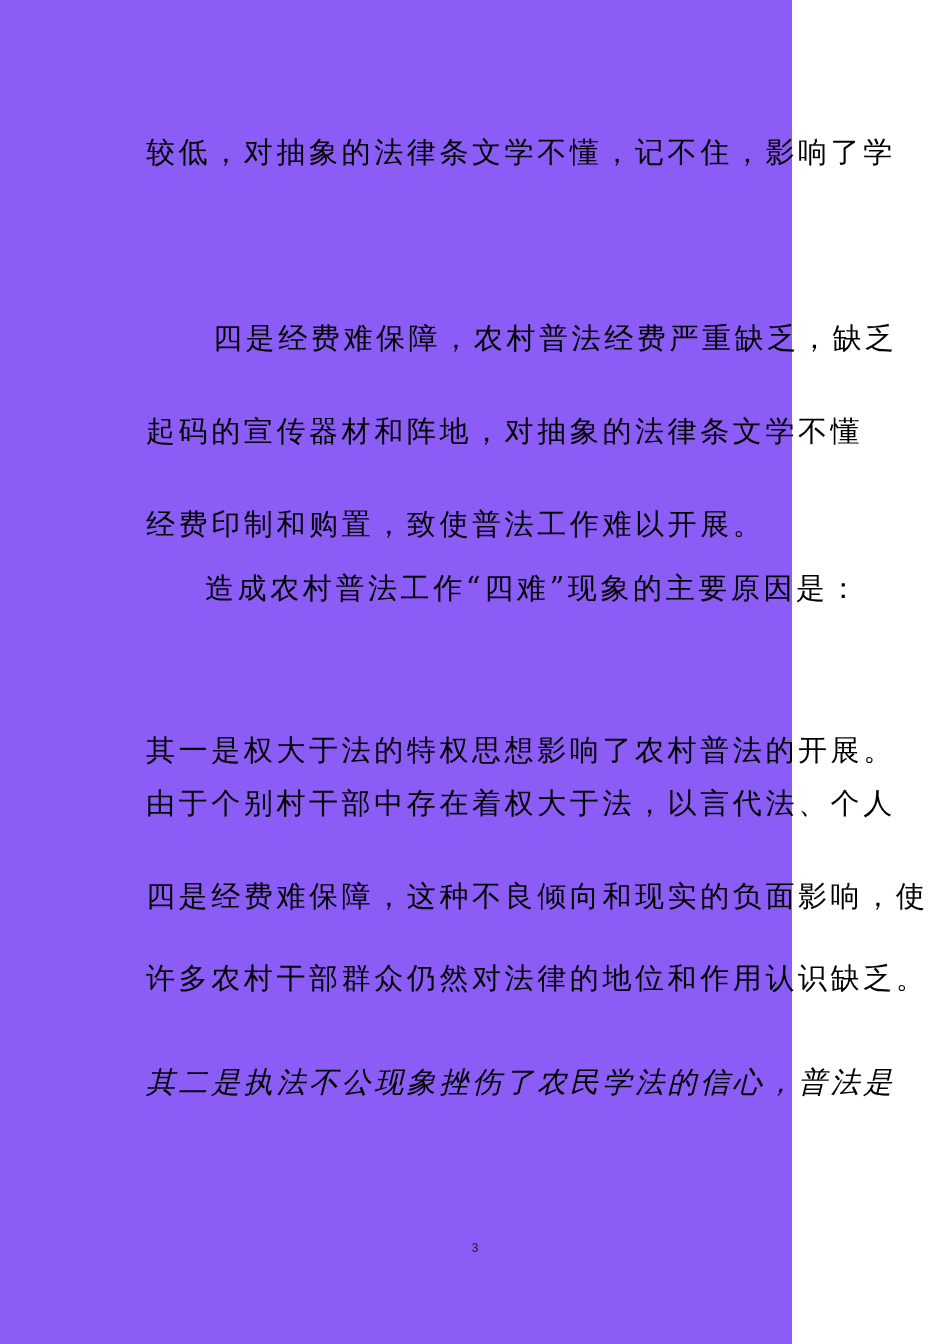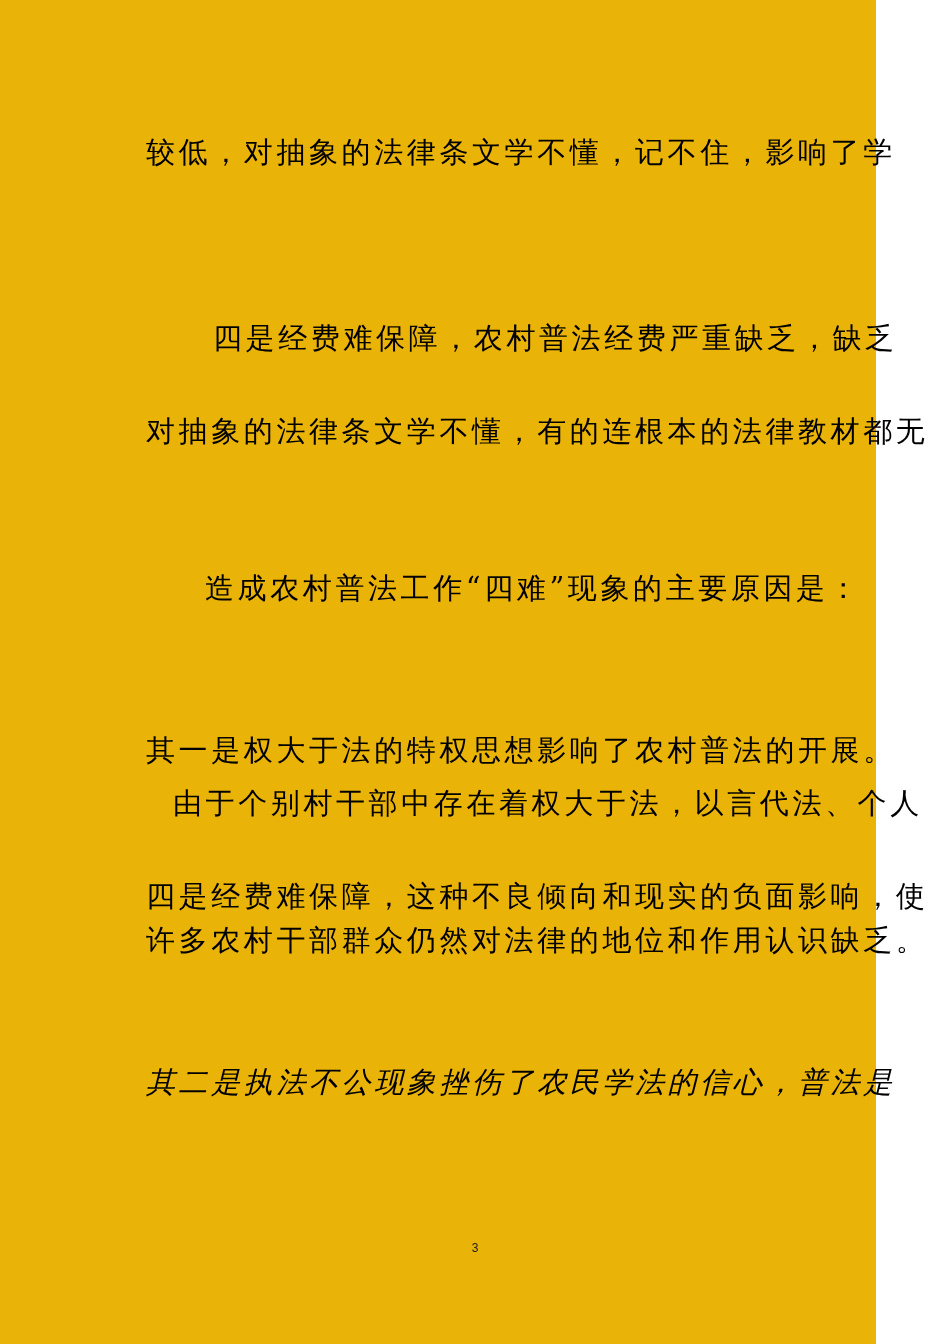--- a/index.html
+++ b/index.html
@@ -12,23 +12,23 @@
       height: 1344px;
       position: relative;
       overflow: hidden;
       font-family: "DejaVu Serif", "Liberation Serif", serif;
       color: #000000;
     }
     .page {
       position: absolute;
       left: 0;
       top: 0;
-      width: 876px;
+      width: 792px;
       height: 1344px;
-      background: #eab308;
+      background: #8b5cf6;
     }
     .line {
       position: absolute;
       left: 146px;
       width: 700px;
       font-size: 29px;
       line-height: 32px;
       letter-spacing: 3.6px;
       white-space: nowrap;
     }
@@ -46,22 +46,23 @@
       line-height: 14px;
       color: #222222;
     }
   </style>
 </head>
 <body>
 
 <div class="page">
   <div class="line" style="top:136px;">较低，对抽象的法律条文学不懂，记不住，影响了学</div>
   <div class="line indent" style="top:322px;margin-left:8px;">四是经费难保障，农村普法经费严重缺乏，缺乏</div>
-  <div class="line" style="top:415px;">对抽象的法律条文学不懂，有的连根本的法律教材都无</div>
+  <div class="line" style="top:415px;">起码的宣传器材和阵地，对抽象的法律条文学不懂</div>
+  <div class="line" style="top:508px;">经费印制和购置，致使普法工作难以开展。</div>
   <div class="line indent" style="top:572px;">造成农村普法工作“四难”现象的主要原因是：</div>
   <div class="line" style="top:734px;">其一是权大于法的特权思想影响了农村普法的开展。</div>
-  <div class="line" style="top:787px;margin-left:27px;">由于个别村干部中存在着权大于法，以言代法、个人</div>
+  <div class="line" style="top:787px;">由于个别村干部中存在着权大于法，以言代法、个人</div>
   <div class="line" style="top:880px;">四是经费难保障，这种不良倾向和现实的负面影响，使</div>
-  <div class="line" style="top:924px;">许多农村干部群众仍然对法律的地位和作用认识缺乏。</div>
+  <div class="line" style="top:962px;">许多农村干部群众仍然对法律的地位和作用认识缺乏。</div>
   <div class="line" style="top:1066px;font-style:italic;">其二是执法不公现象挫伤了农民学法的信心，普法是</div>
 
   <div class="page-number">3</div>
 </div>
 
 </body></html>

